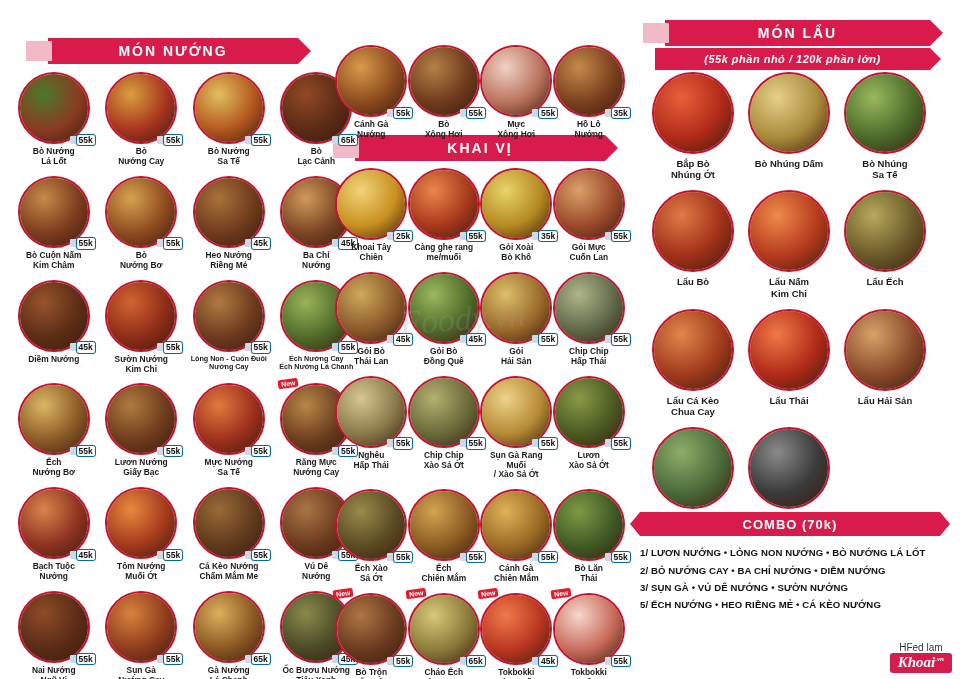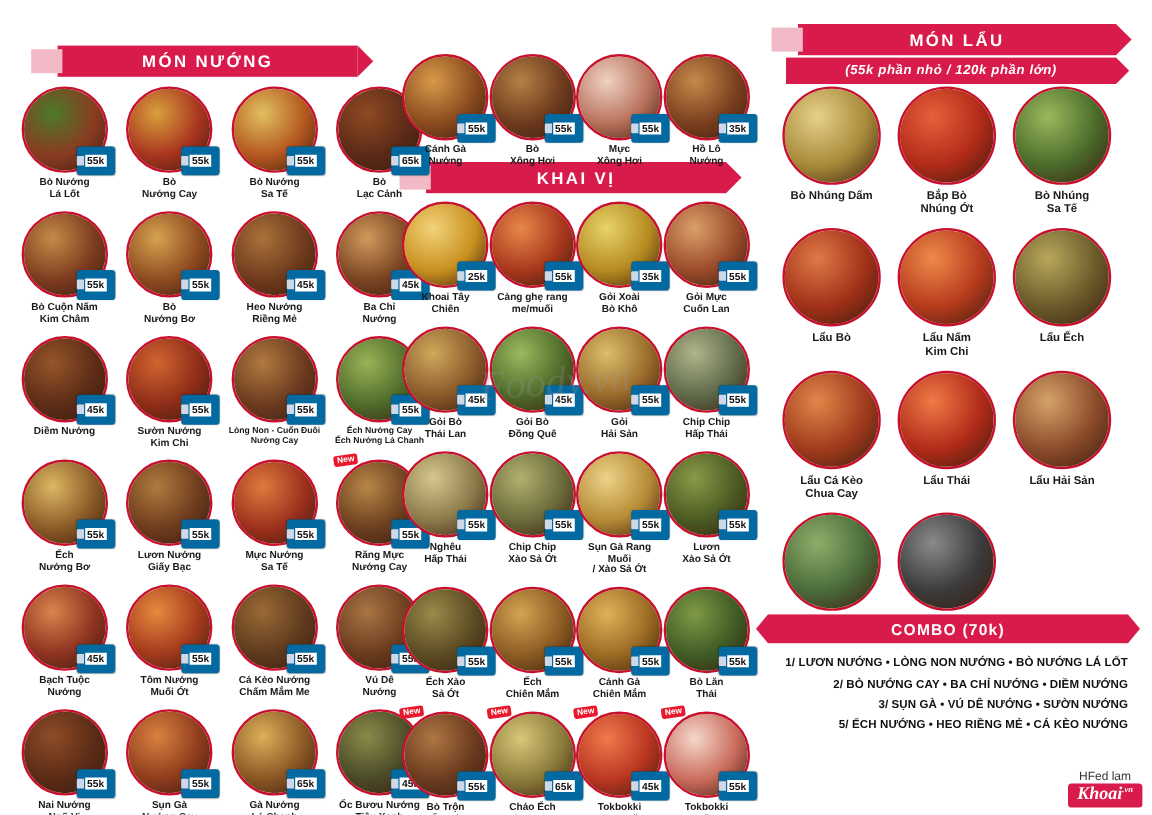--- a/index.html
+++ b/index.html
@@ -66,21 +66,21 @@
   }
   .dish .circle .food {
     position: absolute; inset: 0;
     background-repeat: no-repeat;
     background-size: cover;
   }
   .price {
     position: absolute;
     right: -6px; bottom: -2px;
     background: #fff;
-    border: 7px solid #0369a1;
+    border: 1px solid #0369a1;
     border-radius: 3px;
     font-size: 8.5px;
     padding: 1px 2px;
     color: #111;
     font-weight: bold;
     line-height: 1;
     box-shadow: 0 0 1px rgba(0,0,0,.3);
   }
   .price::before {
     content: "";
@@ -115,21 +115,20 @@
   
   .lau .dish { width: 96px; }
   .lau .dish .imgwrap, .lau .dish .circle { width: 82px; height: 82px; }
   .lau .label { font-size: 9.5px; margin-top: 4px; }
 
   
   .combo-box {
     position: absolute;
     left: 640px; top: 512px;
     width: 300px;
-    text-align: right;
   }
   .combo-title {
     height: 24px;
     background: #d81b4a;
     color: #fff;
     display: flex; align-items: center; justify-content: center;
     font-weight: bold; font-size: 13px; letter-spacing: 1px;
     position: relative;
   }
   .combo-title::before {
@@ -714,33 +713,33 @@
 3 Tầng</div>
         </div>
       </div>
     </div>
 
   <div class="col lau" id="lau-grid" style="left:645px; top:72px; width:300px;">
       <div class="row" style="margin-bottom: 8px;">
         <div class="dish">
           <div class="imgwrap">
             <div class="circle">
-              <div class="food" style="background: radial-gradient(circle at 35% 30%, rgb(230, 208, 138) 0%, rgb(168, 138, 58) 55%, rgb(58, 28, 14) 100%), repeating-linear-gradient(45deg, rgba(255, 255, 255, 0.08) 0px, rgba(255, 255, 255, 0.08) 4px, rgba(0, 0, 0, 0.08) 4px, rgba(0, 0, 0, 0.08) 9px);"></div>
-            </div>
-          </div>
-          <div class="label">Bò Nhúng Dấm</div>
-        </div>
-        <div class="dish">
-          <div class="imgwrap">
-            <div class="circle">
               <div class="food" style="background: radial-gradient(circle at 35% 30%, rgb(232, 96, 58) 0%, rgb(176, 42, 24) 55%, rgb(58, 28, 14) 100%), repeating-linear-gradient(45deg, rgba(255, 255, 255, 0.08) 0px, rgba(255, 255, 255, 0.08) 4px, rgba(0, 0, 0, 0.08) 4px, rgba(0, 0, 0, 0.08) 9px);"></div>
             </div>
           </div>
           <div class="label">Bắp Bò
 Nhúng Ớt</div>
+        </div>
+        <div class="dish">
+          <div class="imgwrap">
+            <div class="circle">
+              <div class="food" style="background: radial-gradient(circle at 35% 30%, rgb(230, 208, 138) 0%, rgb(168, 138, 58) 55%, rgb(58, 28, 14) 100%), repeating-linear-gradient(45deg, rgba(255, 255, 255, 0.08) 0px, rgba(255, 255, 255, 0.08) 4px, rgba(0, 0, 0, 0.08) 4px, rgba(0, 0, 0, 0.08) 9px);"></div>
+            </div>
+          </div>
+          <div class="label">Bò Nhúng Dấm</div>
         </div>
         <div class="dish">
           <div class="imgwrap">
             <div class="circle">
               <div class="food" style="background: radial-gradient(circle at 35% 30%, rgb(154, 185, 92) 0%, rgb(74, 106, 42) 55%, rgb(58, 28, 14) 100%), repeating-linear-gradient(45deg, rgba(255, 255, 255, 0.08) 0px, rgba(255, 255, 255, 0.08) 4px, rgba(0, 0, 0, 0.08) 4px, rgba(0, 0, 0, 0.08) 9px);"></div>
             </div>
           </div>
           <div class="label">Bò Nhúng
 Sa Tế</div>
         </div>

